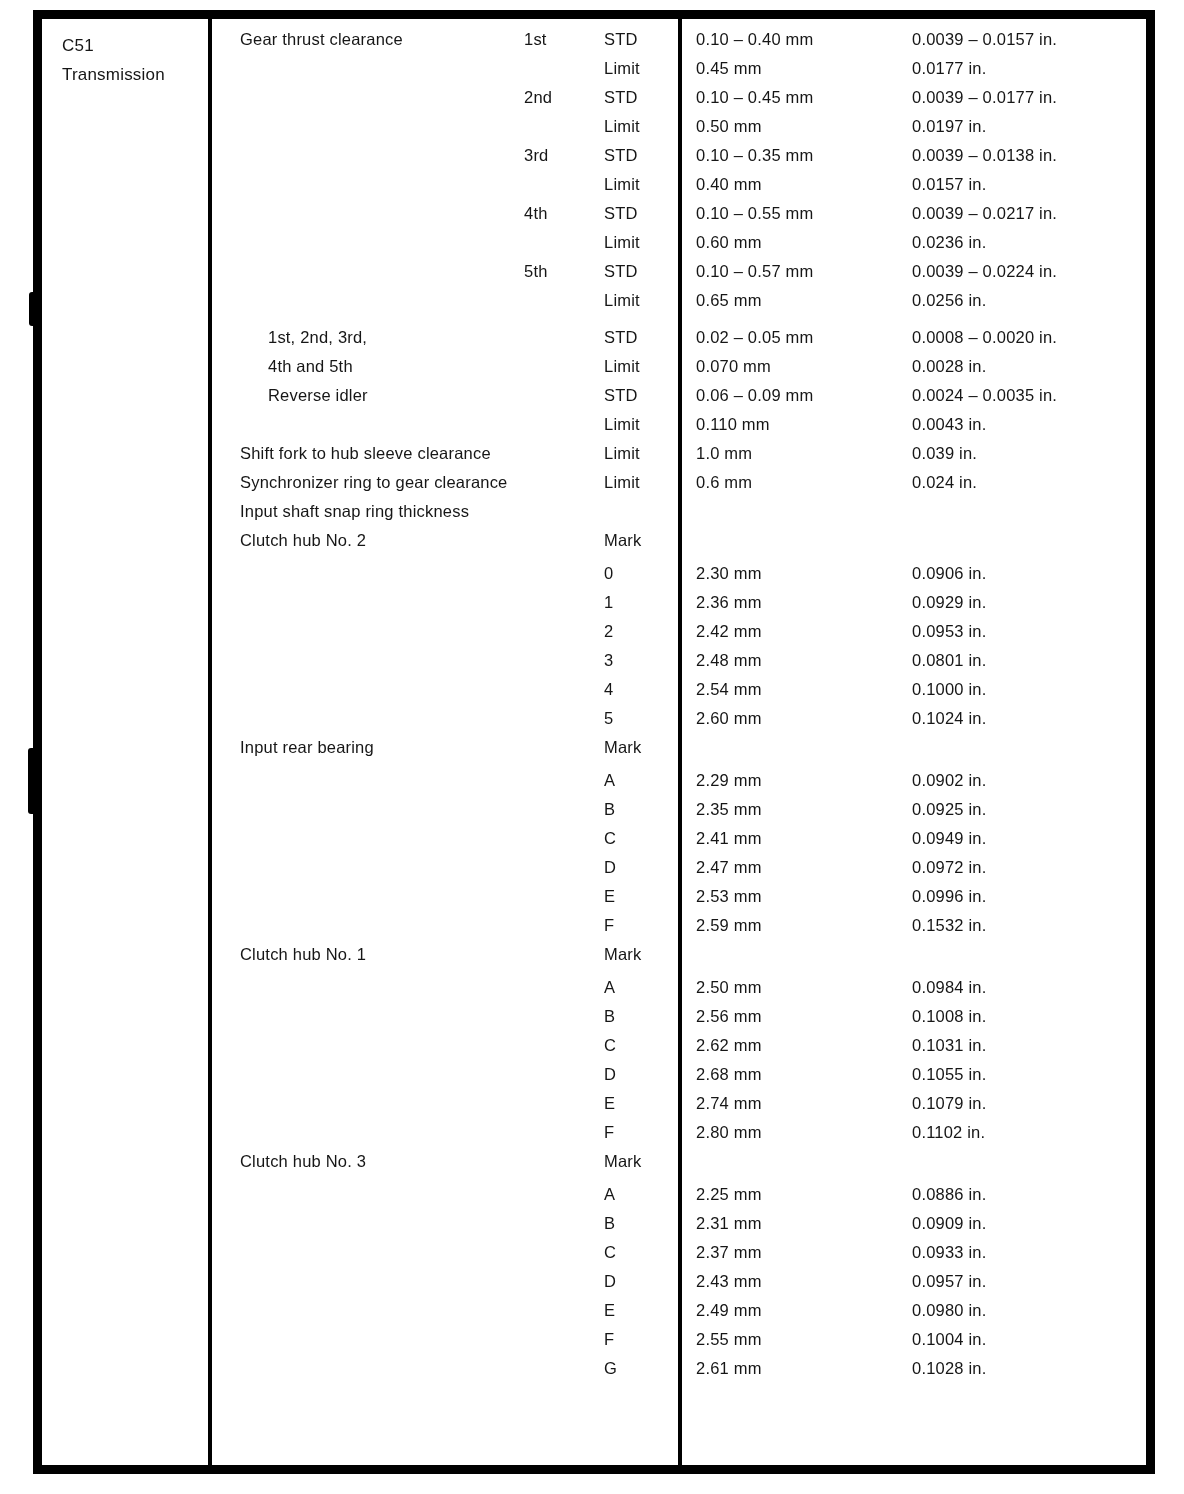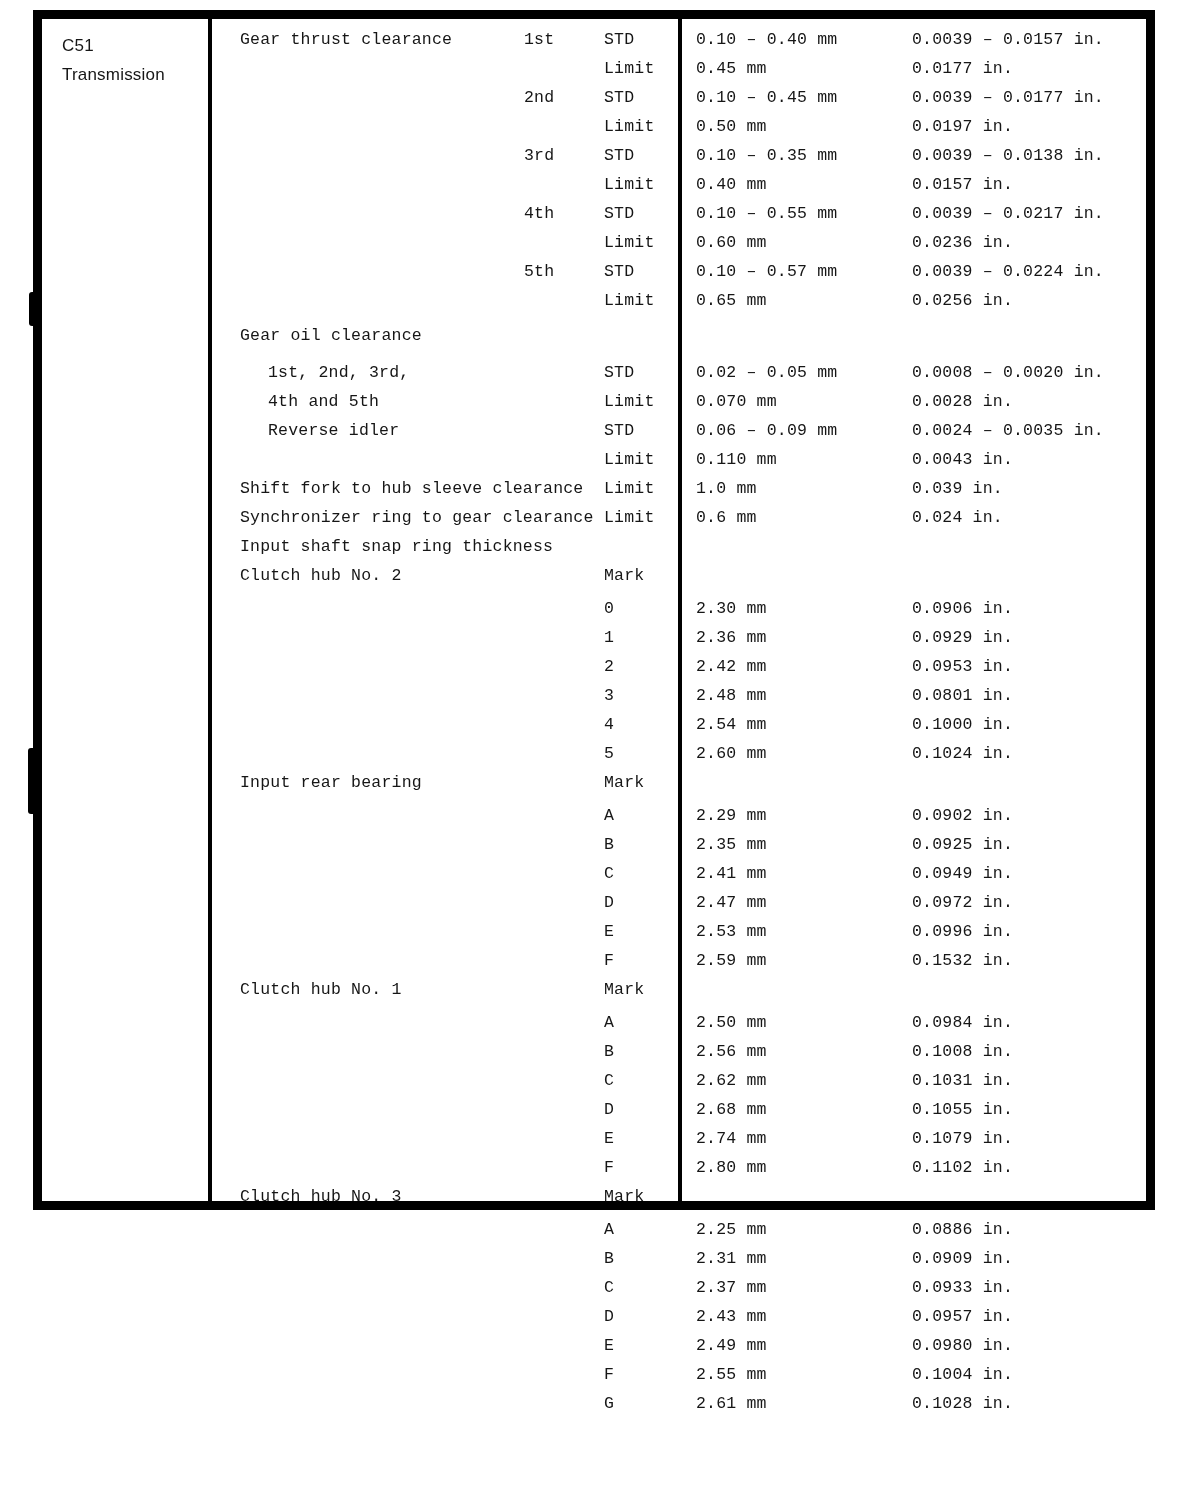--- a/index.html
+++ b/index.html
@@ -14,21 +14,21 @@
     width: 1184px;
     height: 1494px;
     background: #ffffff;
     overflow: hidden;
   }
   .frame {
     position: absolute;
     left: 33px;
     top: 10px;
     width: 1122px;
-    height: 1200px;
+    height: 1464px;
     border: 9px solid #000;
     box-sizing: border-box;
     background: #fff;
   }
   .vline {
     position: absolute;
     top: 0;
     bottom: 0;
     width: 4px;
     background: #000;
@@ -41,21 +41,20 @@
     top: 12px;
     font-size: 17px;
     line-height: 29px;
     letter-spacing: 0.2px;
   }
   .content {
     position: absolute;
     left: 170px;
     top: 6px;
     right: 2px;
-    font-family: Liberation Mono, monospace;
   }
   .row {
     display: flex;
     height: 29px;
     align-items: center;
     font-size: 16.5px;
     letter-spacing: 0.2px;
   }
   .cell { white-space: pre; overflow: visible; }
   .cell.item {
@@ -160,27 +159,20 @@
           <div class="cell mm">0.10 – 0.57 mm</div>
           <div class="cell inch">0.0039 – 0.0224 in.</div>
         </div>
         <div class="row lvl0">
           <div class="cell item"></div>
           <div class="cell gear"></div>
           <div class="cell cond">Limit</div>
           <div class="cell mm">0.65 mm</div>
           <div class="cell inch">0.0256 in.</div>
         </div>
-        <div class="row lvl0" style="margin-top: 6px;">
-          <div class="cell item">Gear oil clearance</div>
-          <div class="cell gear"></div>
-          <div class="cell cond"></div>
-          <div class="cell mm"></div>
-          <div class="cell inch"></div>
-        </div>
         <div class="row lvl2" style="margin-top: 8px;">
           <div class="cell item">1st, 2nd, 3rd,</div>
           <div class="cell gear"></div>
           <div class="cell cond">STD</div>
           <div class="cell mm">0.02 – 0.05 mm</div>
           <div class="cell inch">0.0008 – 0.0020 in.</div>
         </div>
         <div class="row lvl2">
           <div class="cell item">4th and 5th</div>
           <div class="cell gear"></div>

